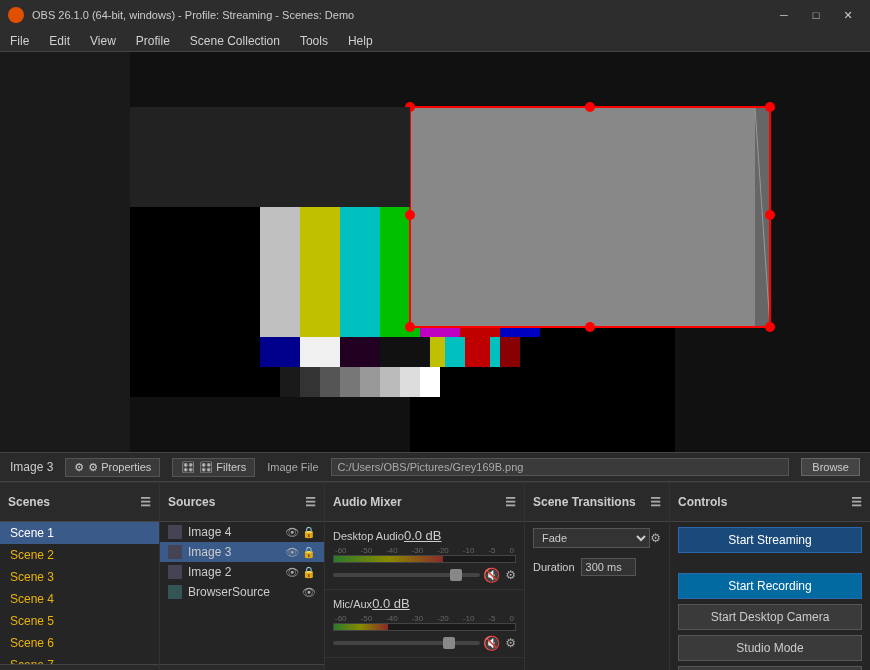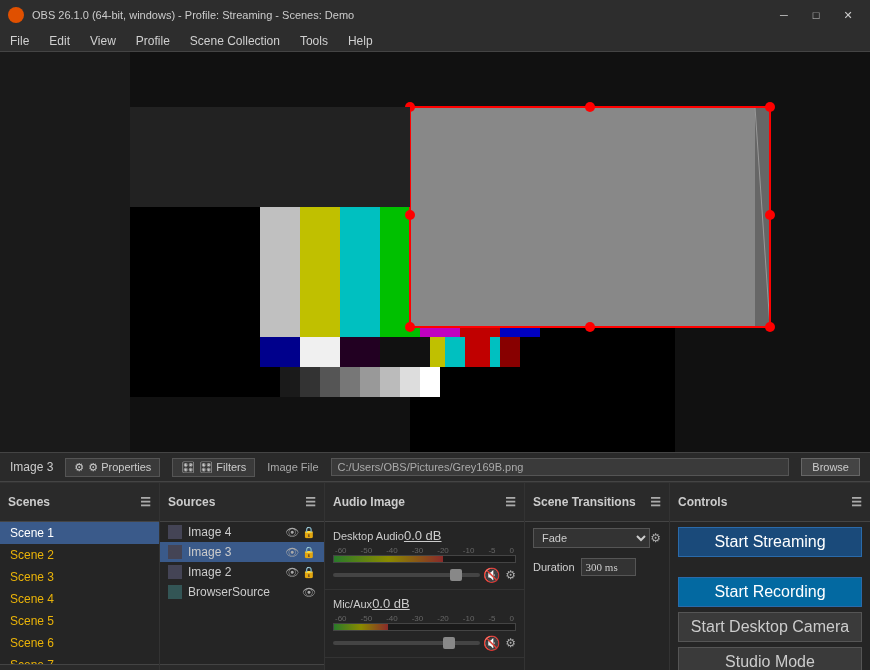--- a/index.html
+++ b/index.html
@@ -303,35 +303,34 @@
       gap: 6px;
       font-size: 11px;
     }
     .duration-input {
       background: #333;
       border: 1px solid #555;
       color: #ccc;
       padding: 2px 4px;
       font-size: 11px;
       width: 55px;
-      font-family: Liberation Serif, serif;
     }
 
     
     #controls-panel { flex: 1; border-right: none; }
     .ctrl-btn {
       display: block;
       width: calc(100% - 16px);
       margin: 5px 8px;
       padding: 5px;
       background: #3a3a3a;
       border: 1px solid #555;
       color: #ccc;
       cursor: pointer;
-      font-size: 16px;
+      font-size: 12px;
       text-align: center;
     }
     .ctrl-btn.start-streaming { background: #1a4a7a; border-color: #2a6aaa; color: #fff; }
     .ctrl-btn.start-recording { background: #0369a1; border-color: #2a6aaa; color: #fff; margin-top: 20px; }
 
     
     .preview-svg {
       position: absolute;
       top: 0; left: 0;
       width: 100%; height: 100%;
@@ -512,21 +511,21 @@
       <button class="icon-btn">+</button>
       <button class="icon-btn">−</button>
       <button class="icon-btn">⚙</button>
       <button class="icon-btn">∧</button>
       <button class="icon-btn">∨</button>
     </div>
   </div>
 
   <div class="panel" id="audio-panel">
     <div class="panel-header">
-      <span>Audio Image</span>
+      <span>Audio Mixer</span>
       <span class="panel-icon">☰</span>
     </div>
     <div class="panel-body">
 
       <div class="audio-channel">
         <div class="audio-label-row">
           <span class="audio-name">Desktop Audio</span>
           <span class="audio-db">0.0 dB</span>
         </div>
         <div class="meter-ticks">

